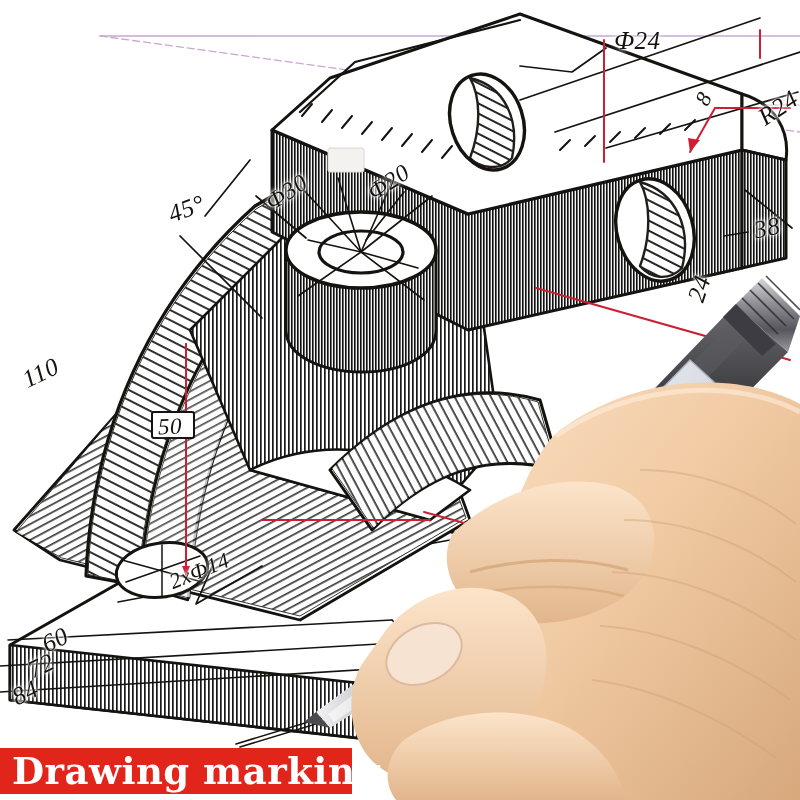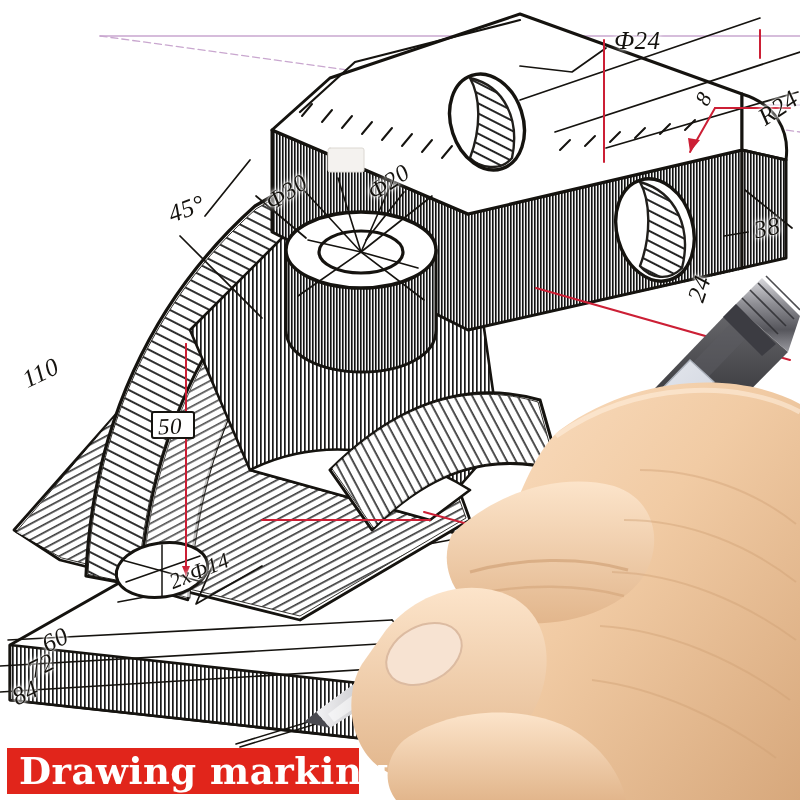--- a/index.html
+++ b/index.html
@@ -21,21 +21,21 @@
     letter-spacing:.5px;
     text-shadow:0 0 2px #fff,0 0 4px #fff,0 0 6px #fff;
   }
 
   
   #handlayer{position:absolute;left:0;top:0;width:800px;height:800px;}
 
   
   #banner{
     position:absolute;
-    left:7px; top:748px;
+    left:0px; top:748px;
     width:352px; height:46px;
     display:flex; align-items:center;
     box-sizing:border-box;
     padding-left:12px;
   }
   #banner-text{
     font-family:"DejaVu Serif",serif;
     font-weight:bold;
     font-size:37px;
     color:#ffffff;

